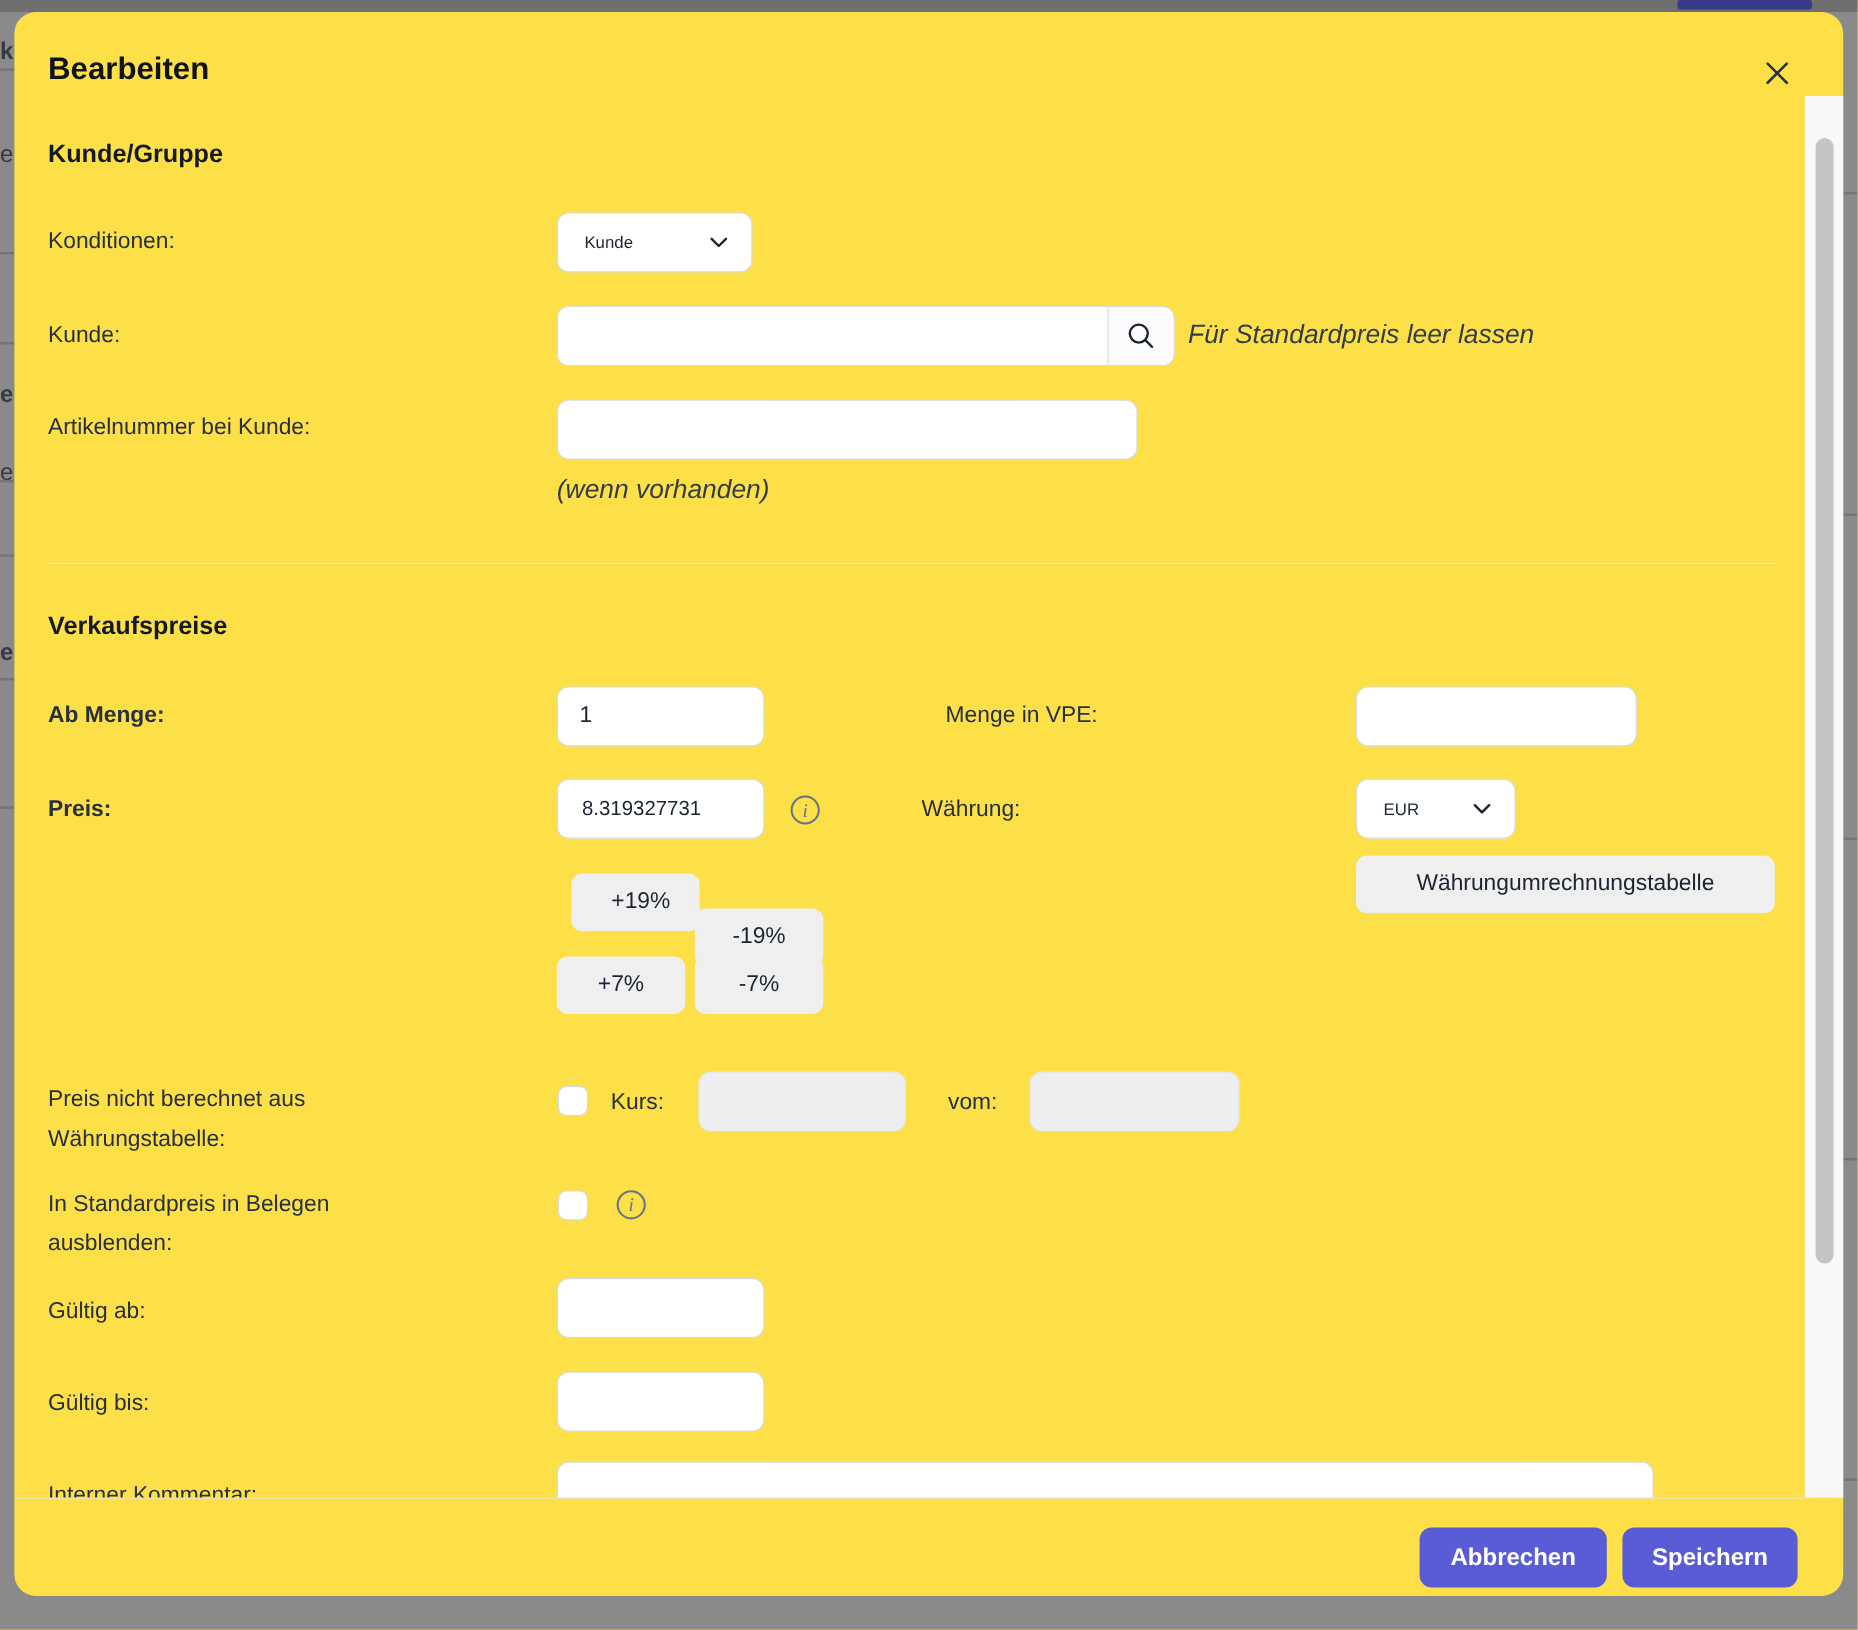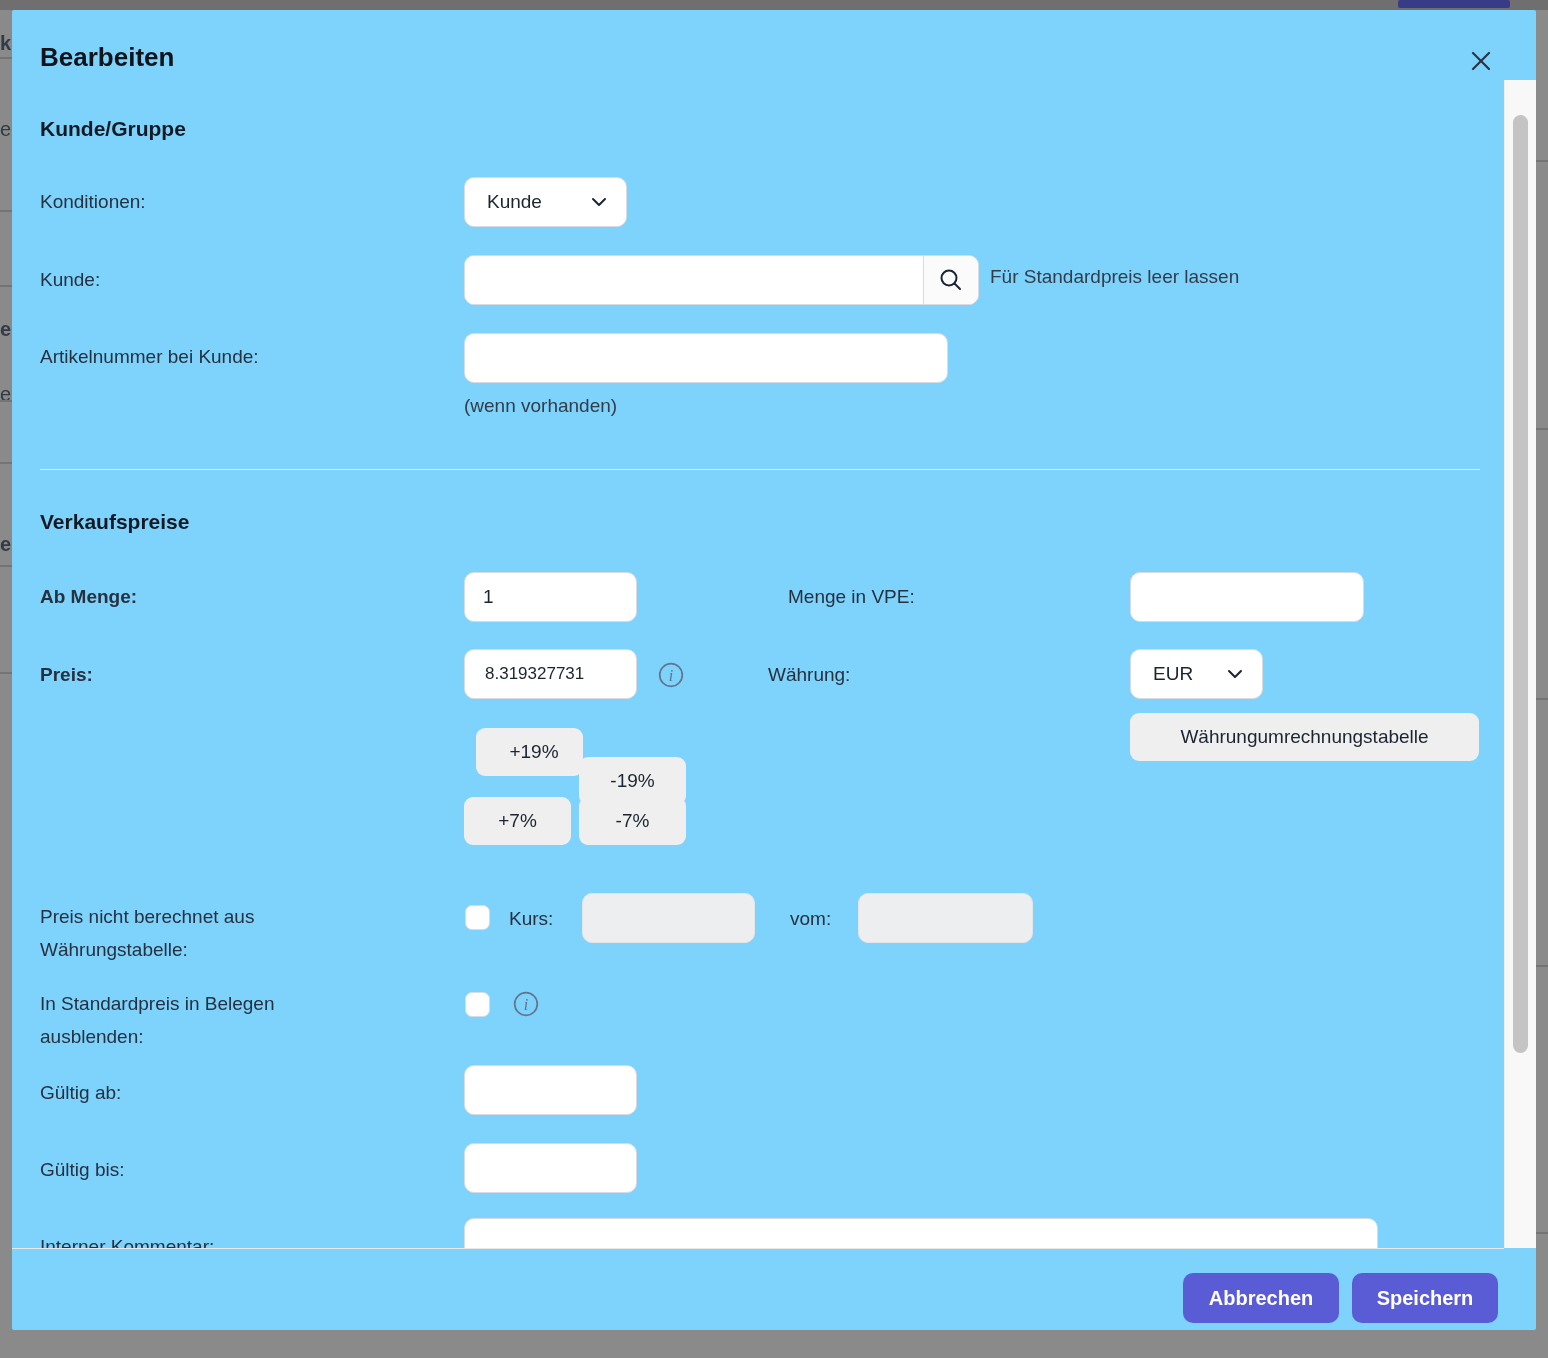--- a/index.html
+++ b/index.html
@@ -14,42 +14,42 @@
   .backdrop-bluebar{position:absolute;left:1398px;top:0;width:112px;height:8px;background:#383b85;border-radius:2px;}
   .edge-strip{position:absolute;top:0;height:1358px;overflow:hidden;}
   .edge-strip.left{left:0;width:12px;}
   .edge-strip.right{left:1536px;width:12px;}
   .edge-frag{position:absolute;left:0;color:#343b46;font-size:20px;white-space:nowrap;}
   .edge-frag.bold{font-weight:700;}
   .edge-line{position:absolute;left:0;width:12px;height:2px;background:#747474;}
   
   .modal{
     position:absolute;left:12px;top:10px;width:1524px;height:1320px;
-    background:#7dd3fc;border-radius:2px;
+    background:#fde047;border-radius:18px;
   }
   .modal-clip{
     position:absolute;left:0;top:0;width:1492px;height:1238px;
     overflow:hidden;border-bottom:1px solid #e8e8e8;border-radius:18px 0 0 0;
   }
   .modal-title{position:absolute;left:28px;top:32px;font-size:26px;font-weight:700;color:#10131a;}
   .close-btn{position:absolute;left:1450px;top:32px;width:38px;height:38px;display:flex;align-items:center;justify-content:center;cursor:pointer;}
   .section-heading{position:absolute;font-size:21px;font-weight:700;color:#141a24;}
   .lbl{position:absolute;font-size:19px;color:#27303f;line-height:33px;white-space:nowrap;}
   .lbl.bold{font-weight:700;}
-  .hint{position:absolute;font-size:19px;color:#333c49;white-space:nowrap;}
+  .hint{position:absolute;font-size:22px;font-style:italic;color:#333c49;white-space:nowrap;}
   .inp{
     position:absolute;height:50px;box-sizing:border-box;
     border:1px solid #d8dbe1;border-radius:10px;background:#fff;
     font-family:inherit;font-size:19px;color:#1b2430;padding:0 18px;outline:none;
   }
   .inp.gray{background:#eceef0;border:1px solid #e3e5e8;}
   .select{
     position:absolute;height:50px;box-sizing:border-box;border:1px solid #d8dbe1;border-radius:10px;
     background:#fff;display:flex;align-items:center;justify-content:space-between;
-    padding:0 16px 0 22px;font-size:19px;color:#1b2430;cursor:pointer;
+    padding:0 16px 0 22px;font-size:14px;color:#1b2430;cursor:pointer;
   }
   .input-group{position:absolute;display:flex;height:50px;box-sizing:border-box;border:1px solid #d8dbe1;border-radius:10px;overflow:hidden;background:#fff;}
   .input-group input{flex:1;border:none;outline:none;font-family:inherit;font-size:19px;color:#1b2430;padding:0 18px;background:#fff;}
   .search-btn{width:54px;border-left:1px solid #d8dbe1;background:#fbfbfc;display:flex;align-items:center;justify-content:center;cursor:pointer;}
   .divider{position:absolute;left:28px;width:1440px;height:1px;background:#e4e4e7;}
   .gbtn{
     position:absolute;background:#efeff0;border:none;border-radius:9px;
     display:flex;align-items:center;justify-content:center;
     font-family:inherit;font-size:19px;color:#1b2430;cursor:pointer;
   }

